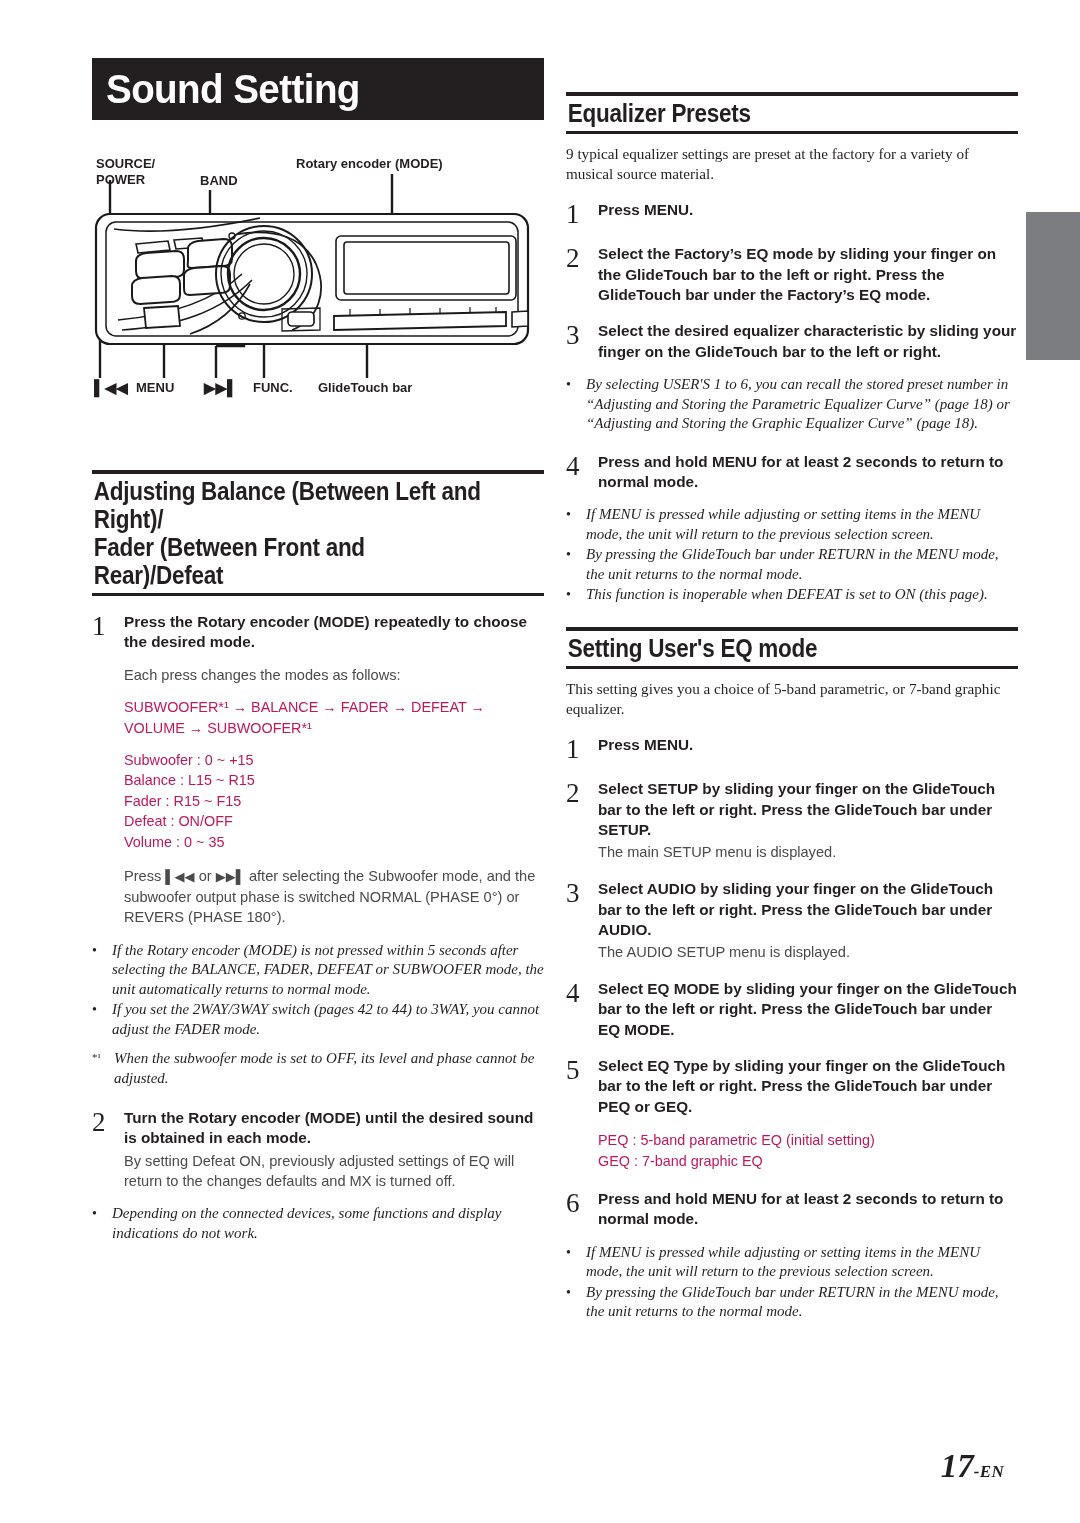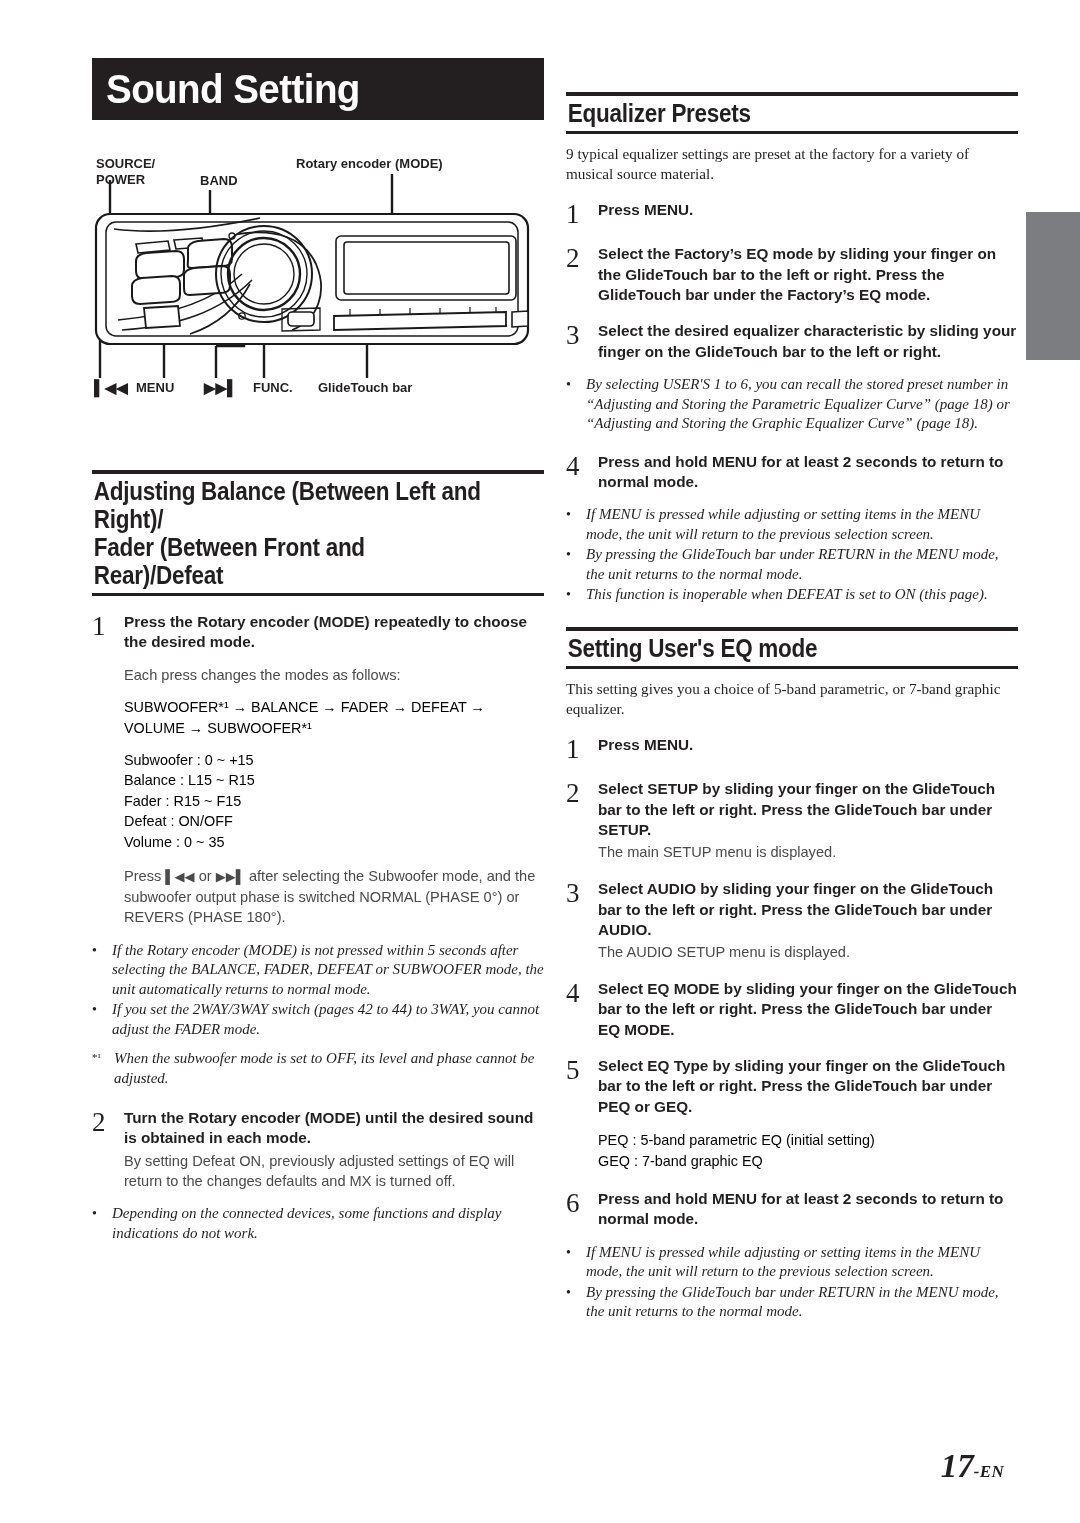--- a/index.html
+++ b/index.html
@@ -82,21 +82,21 @@
     font-style:italic; font-size:15px; line-height:1.30;
     color:#231f20; margin-bottom:1px;
   }
   .note .bul { width:20px; flex:0 0 20px; font-style:normal; font-size:14px; padding-top:1px;}
   .note .ntext { flex:1; }
   .note.star .bul { font-size:11px; width:22px; flex:0 0 22px; vertical-align:super;}
 
   
   .p-serif { font-family:"Liberation Serif", serif; font-size:15.2px; line-height:1.33; color:#231f20; margin-top:10px; }
   .p-sans  { font-family:"Liberation Sans", sans-serif; font-size:14.6px; line-height:1.40; color:#4a4a4a; margin-top:12px; }
-  .mono-list { font-family:"Liberation Sans", sans-serif; font-size:14.4px; line-height:1.42; color:#000000; margin-top:12px; }
+  .mono-list { font-family:"Liberation Sans", sans-serif; font-size:14.4px; line-height:1.42; color:#be185d; margin-top:12px; }
 
   
   .diagram { position:relative; width:452px; height:330px; margin-top:14px; }
   .dg-label {
     position:absolute;
     font-family:"Liberation Sans", sans-serif;
     font-size:13px; font-weight:bold; color:#231f20;
     white-space:nowrap;
   }
   .dg-svg { position:absolute; left:0; top:0; }

